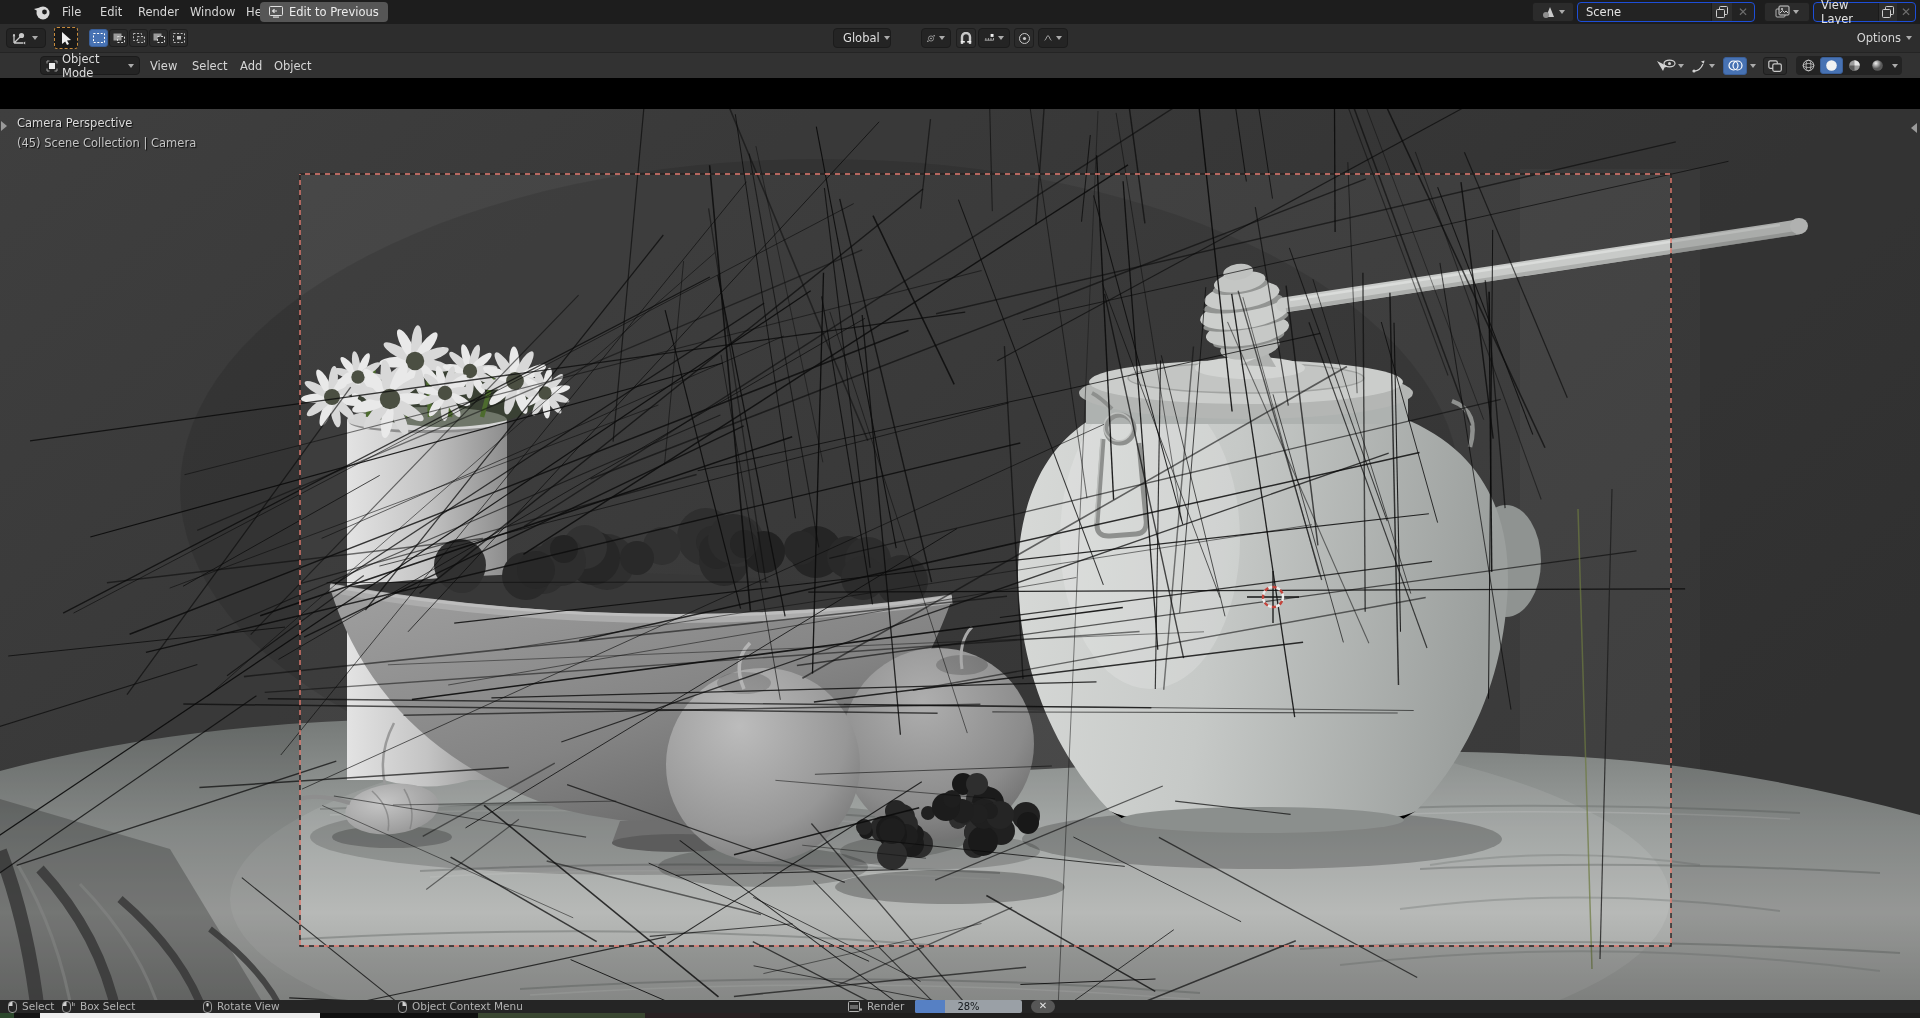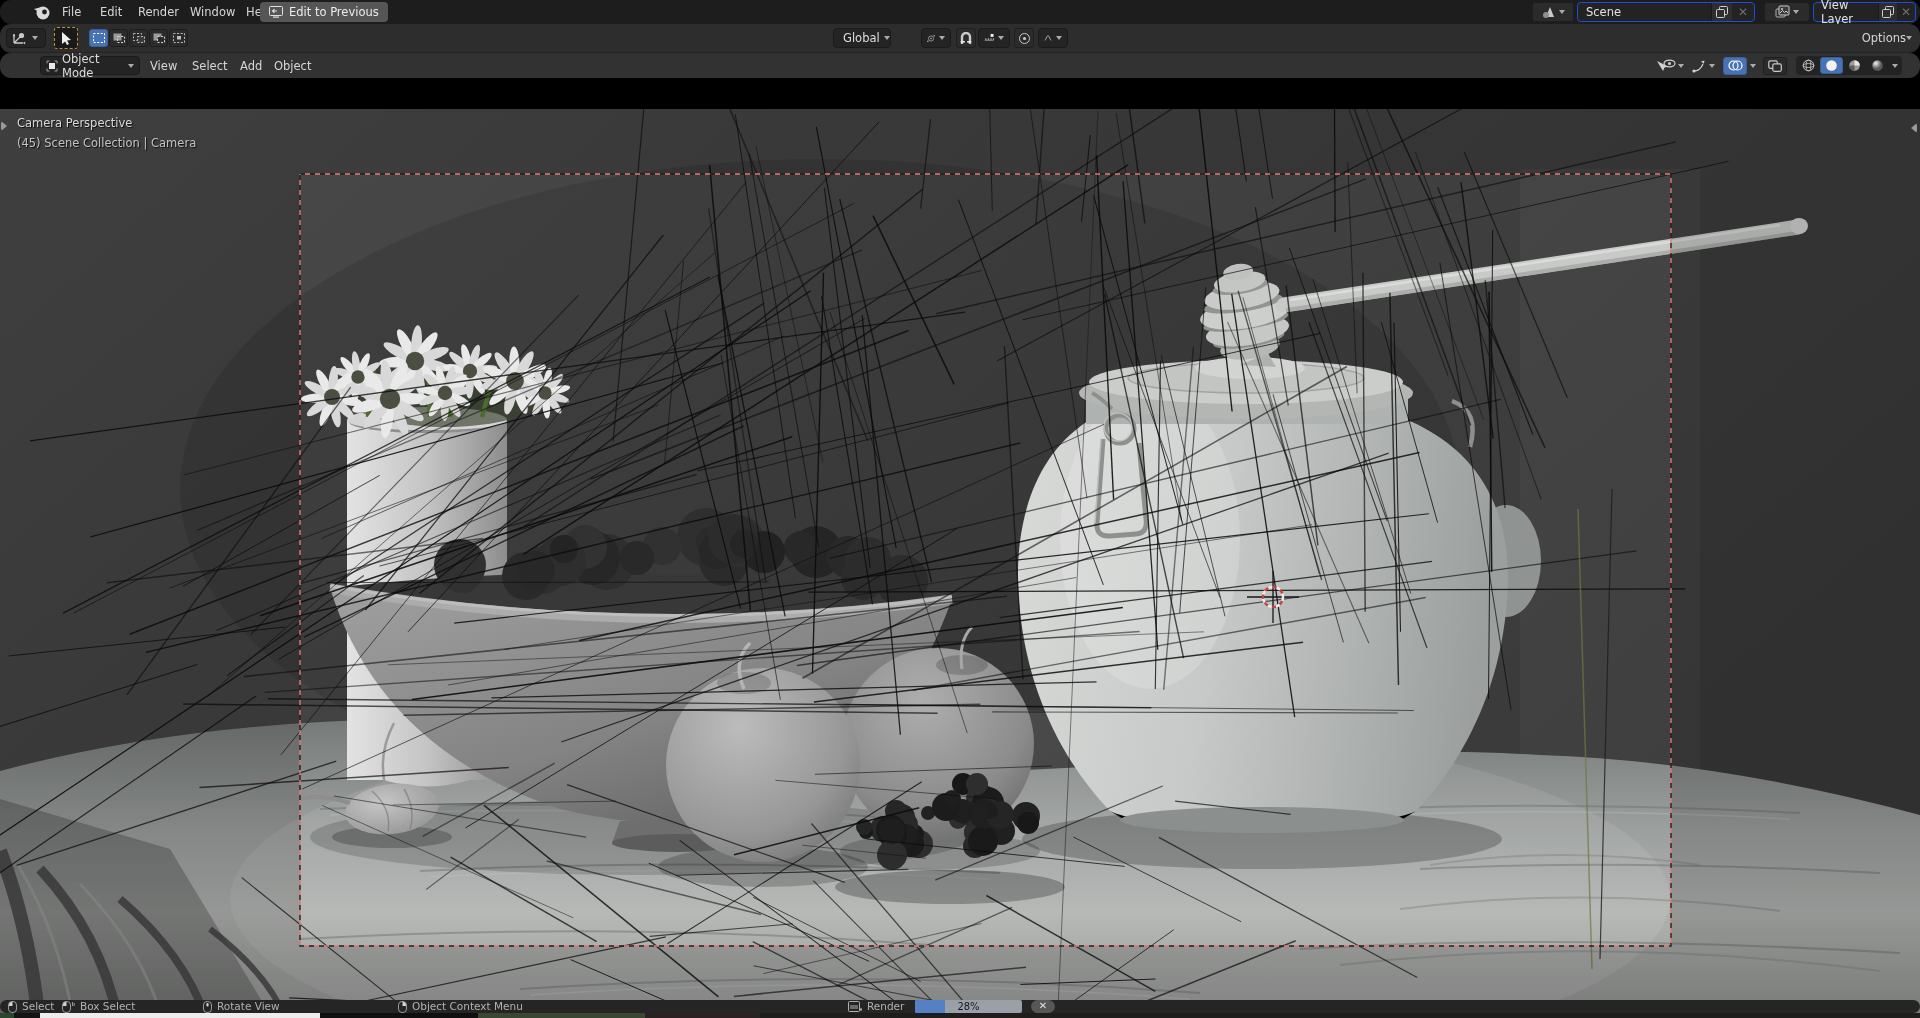--- a/index.html
+++ b/index.html
@@ -1,19 +1,19 @@
 <!DOCTYPE html>
 <html><head>
 <meta charset="utf-8">
 <style>
   html,body{margin:0;padding:0;background:#000;}
   #app{position:relative;width:1920px;height:1018px;overflow:hidden;
        font-family:"DejaVu Sans","Liberation Sans",sans-serif;font-size:11.5px;color:#d6d6d6;
        -webkit-font-smoothing:antialiased;}
-  .abs{position:absolute;border-radius:11px;}
+  .abs{position:absolute;}
   
   #row1{left:0;top:0;width:1920px;height:24px;background:#1d1d1d;}
   #row2{left:0;top:24px;width:1920px;height:29px;background:#2d2d2d;border-bottom:1px solid #242424;box-sizing:border-box;}
   #row3{left:0;top:53px;width:1920px;height:25px;background:#323232;}
   .menu-label{top:4px;height:16px;line-height:16px;color:#d6d6d6;cursor:default;}
   .btn{background:#565656;border-radius:4px;color:#ececec;display:flex;align-items:center;gap:6px;padding:0 9px;}
   .widget{background:#242424;border:1px solid #1b1b1b;border-radius:4px;display:flex;align-items:center;box-sizing:border-box;gap:4px;padding:0 5px;color:#dedede;}
   .caret{width:0;height:0;border-left:3.5px solid transparent;border-right:3.5px solid transparent;border-top:4px solid #ababab;display:inline-block;flex:none;}
   .tglbtn{background:#2b2b2b;border:1px solid #1e1e1e;border-radius:3px;display:flex;align-items:center;justify-content:center;box-sizing:border-box;}
   .tglbtn.on{background:#4772b3;border-color:#3a5f99;}
@@ -184,21 +184,21 @@
           <circle cx="6.5" cy="6.5" r="1.6" fill="#c9c9c9"></circle>
         </svg>
     </div>
     <div class="abs widget" style="left:1038px;top:4px;width:30px;height:20px">
       <svg width="14" height="12" viewBox="0 0 14 12">
           <path d="M1,10 C4,10 4,2 7,2 C10,2 10,10 13,10" fill="none" stroke="#c9c9c9" stroke-width="1.3"></path>
         </svg>
       <span class="caret"></span>
     </div>
 
-    <div class="abs" style="right:8px;top:4px;height:20px;display:flex;align-items:center;">
+    <div class="abs" style="right:8px;top:4px;height:20px;display:flex;align-items:center;gap:5px">
       <span>Options</span>
       <span class="caret"></span>
     </div>
   </div>
 
   <div id="row3" class="abs">
     <div class="abs widget" style="left:40px;top:3px;width:100px;height:19px">
       <svg width="12" height="12" viewBox="0 0 12 12">
           <path d="M1,3.5 v-2.5 h2.5 M8.5,1 h2.5 v2.5 M11,8.5 v2.5 h-2.5 M3.5,11 h-2.5 v-2.5" stroke="#9a9a9a" fill="none"></path>
           <rect x="3" y="3" width="6" height="6" fill="#e8e8e8"></rect>

